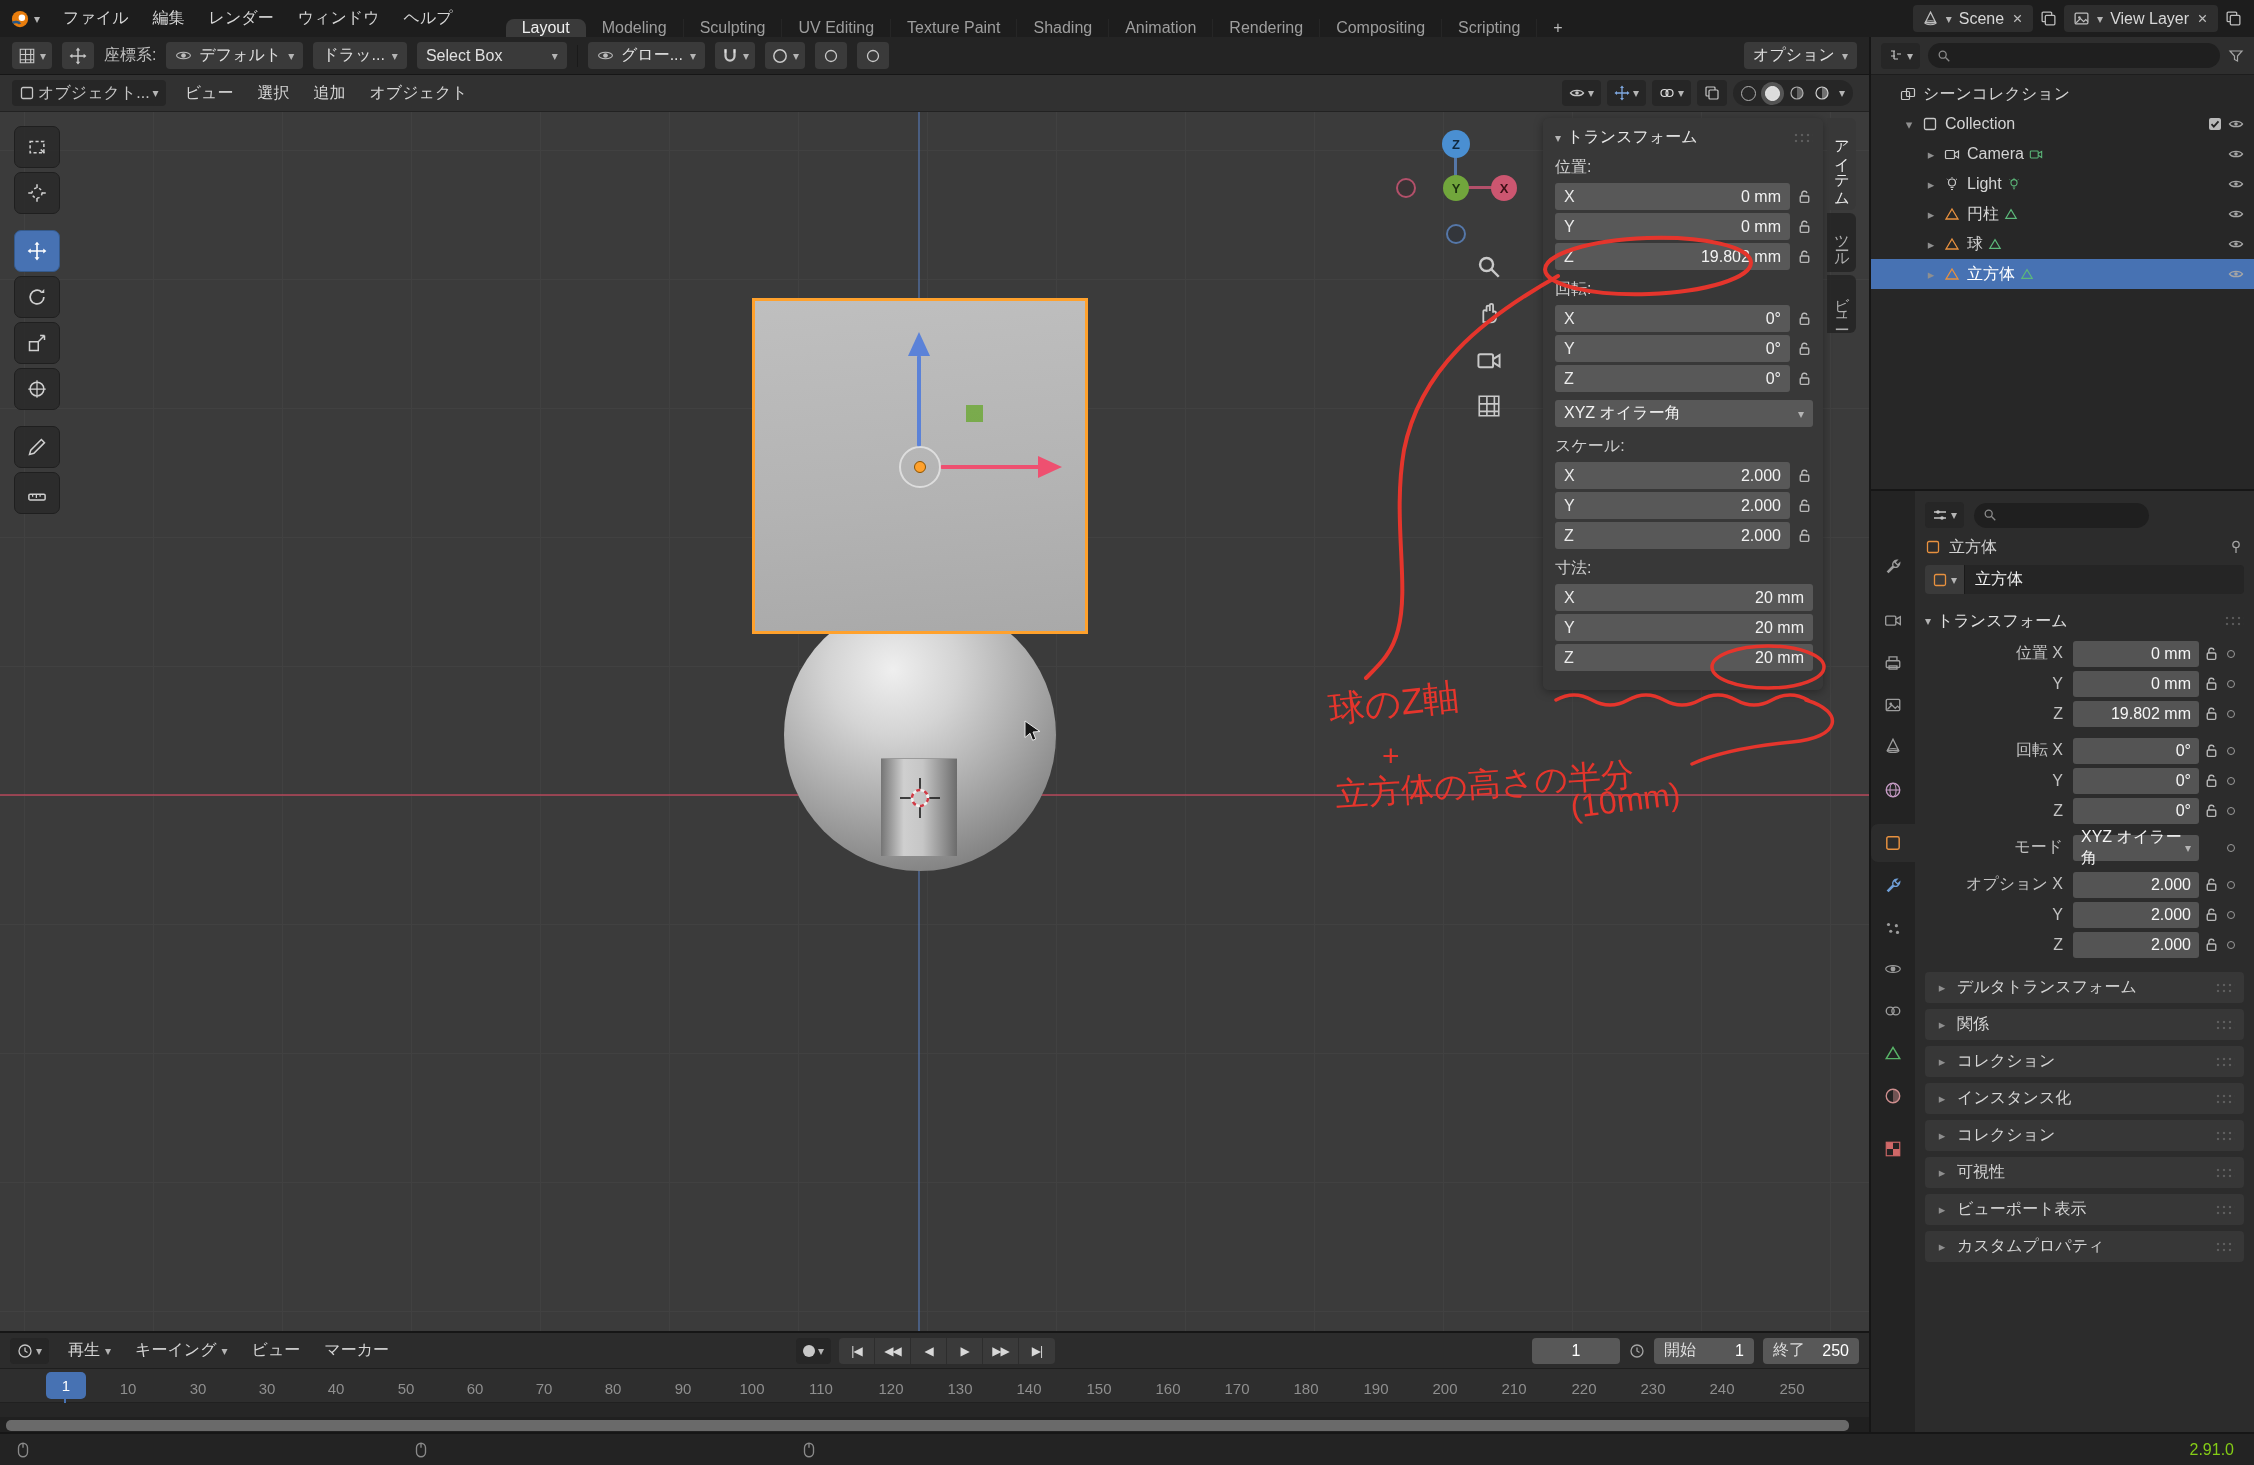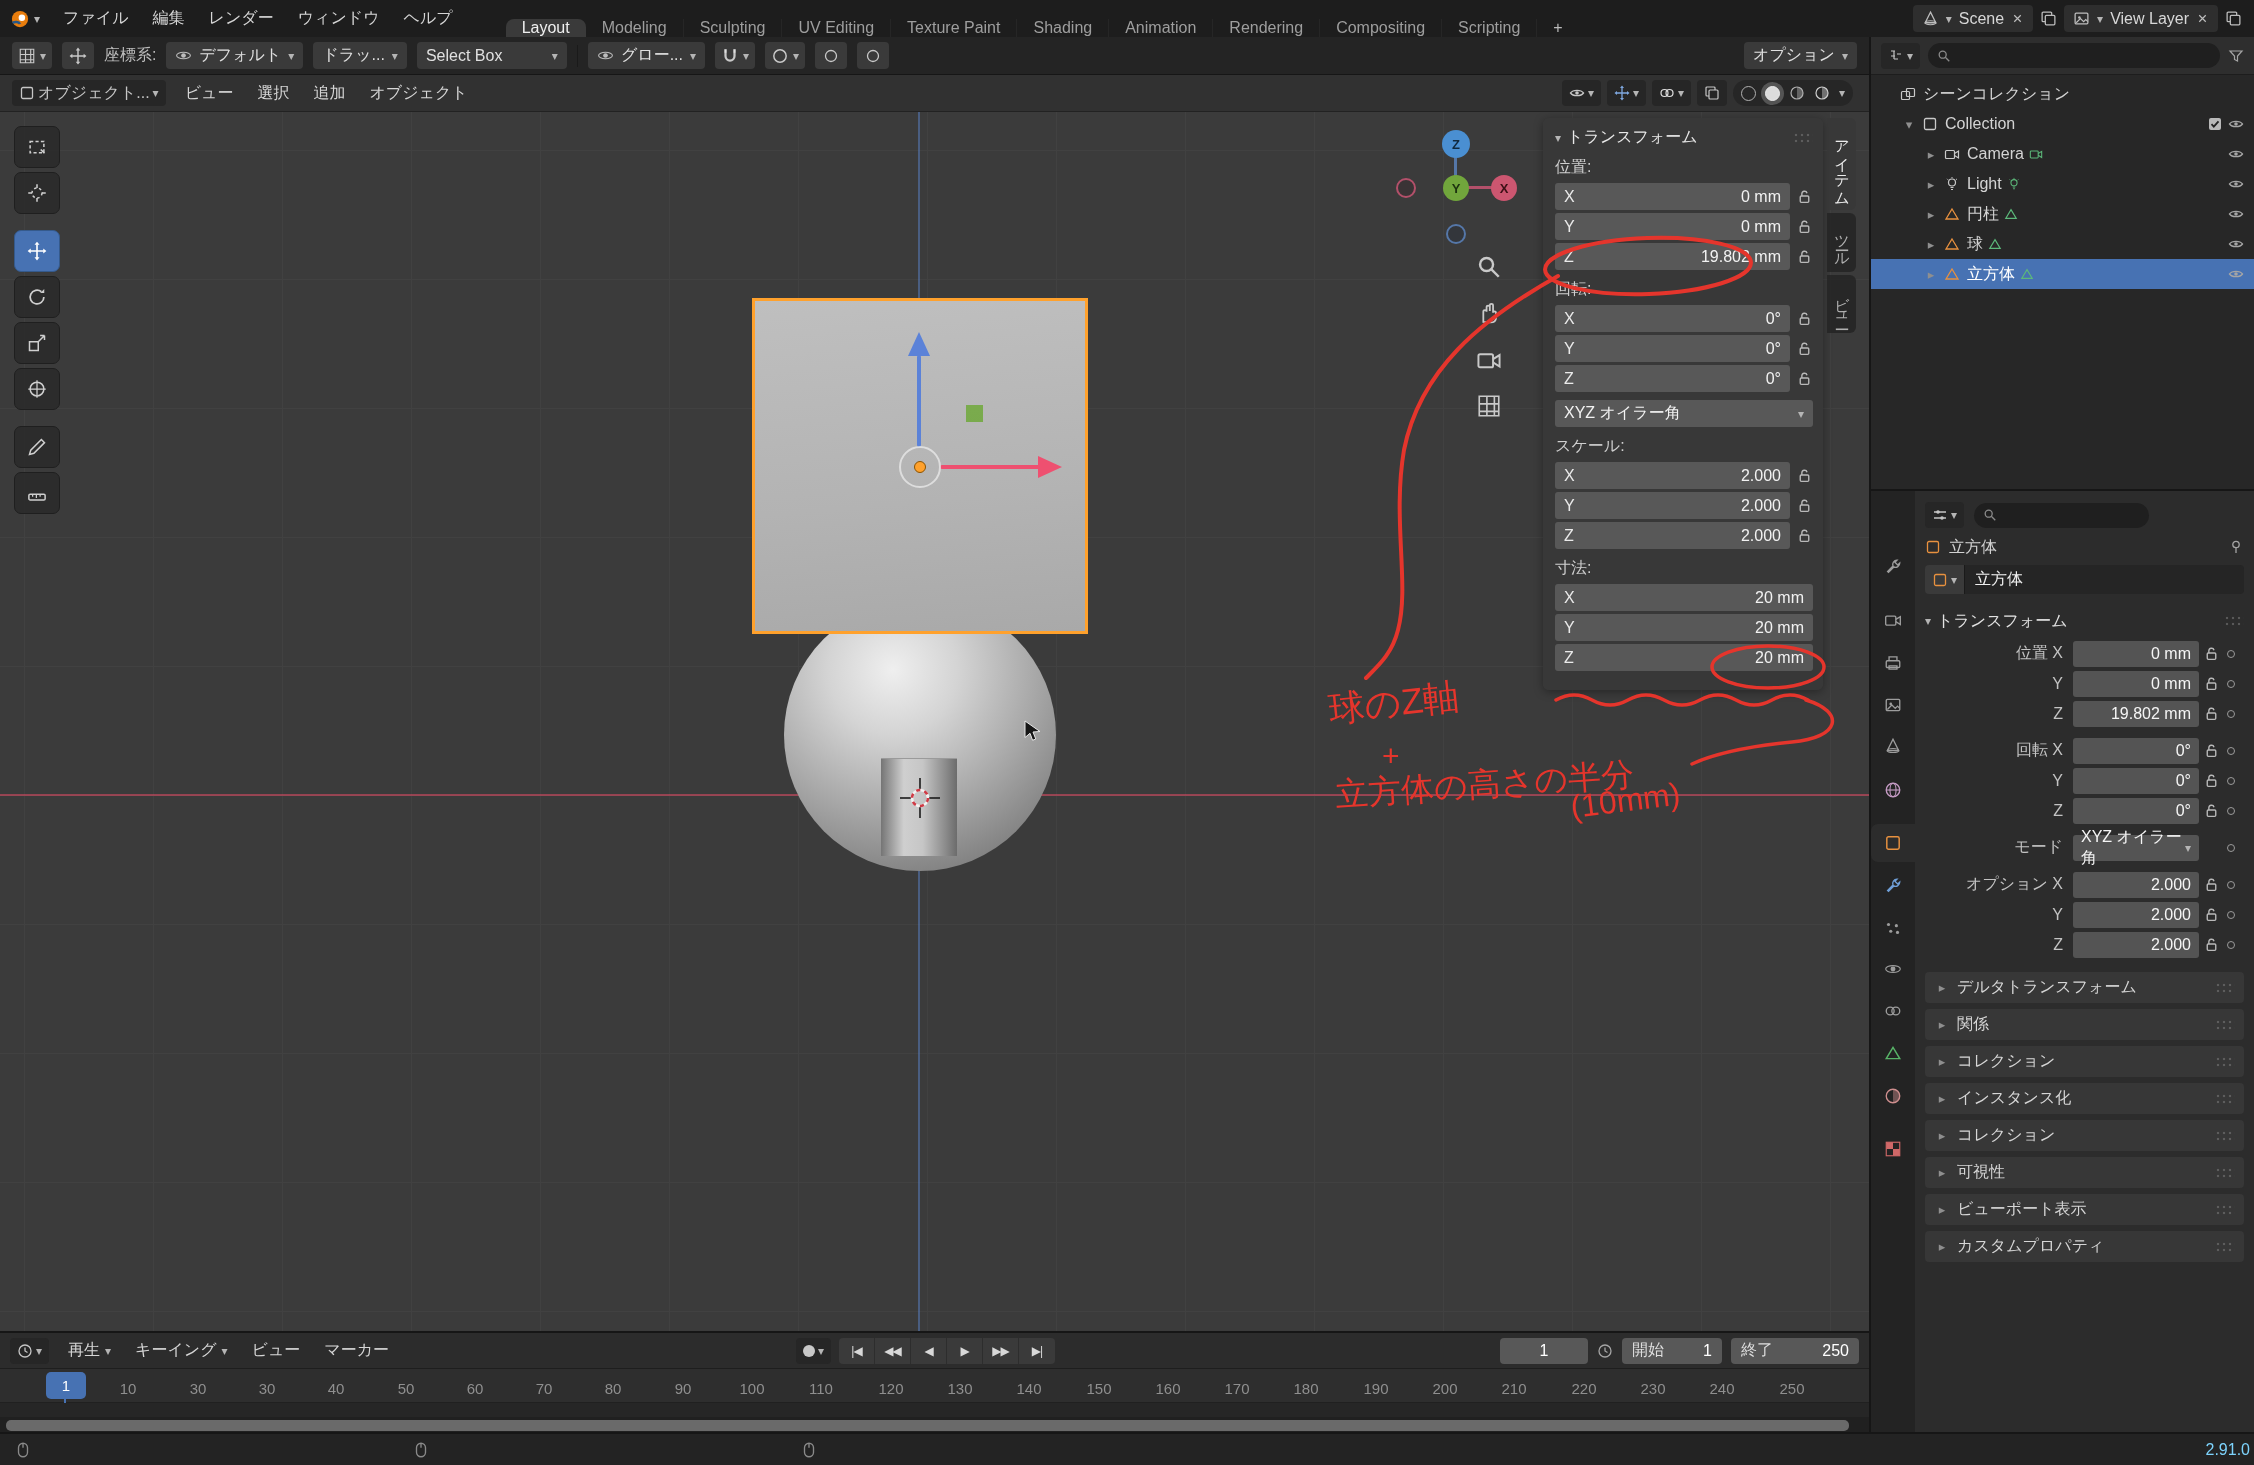--- a/index.html
+++ b/index.html
@@ -119,34 +119,34 @@
 #timeline{position:absolute;left:0;top:1331px;width:1869px;height:101px;background:#262626;border-top:2px solid #161616;z-index:5}
 #tl-head{height:36px;background:#2c2c2c;display:flex;align-items:center;gap:8px;padding:0 10px;border-bottom:1px solid #1e1e1e;position:relative}
 #tl-menus{display:flex;gap:2px}
 #tl-transportwrap{position:absolute;left:796px;top:5px;display:flex;gap:8px;align-items:center}
 .tgroup{display:flex;background:#3a3a3a;border-radius:4px;overflow:hidden}
 .tbtn{width:36px;height:26px;display:flex;align-items:center;justify-content:center;color:#d8d8d8;font-size:12px;border-right:1px solid #2d2d2d;letter-spacing:-1px}
 .tbtn:last-child{border-right:none}
 #tl-right{margin-left:auto;display:flex;align-items:center;gap:9px}
 .tfield{background:#585858;border-radius:4px;height:26px;display:flex;align-items:center;padding:0 10px;color:#fff}
 #tl-frame{width:88px;justify-content:center}
-.tstart{width:100px}.tend{width:128px}
+.tstart{width:100px}.tend{width:96px}
 .tfield .tl2{margin-left:auto}
 .tlab{color:#ddd;margin-right:8px}
 #tl-ruler{position:absolute;left:0;top:36px;width:100%;height:34px;background:#2e2e2e;border-bottom:1px solid #202020}
 .rlab{position:absolute;bottom:5px;width:30px;text-align:center;color:#8f8f8f;font-size:15px}
 #playhead-badge{position:absolute;left:46px;top:3px;width:40px;height:27px;background:#4772b3;border-radius:5px;color:#fff;display:flex;align-items:center;justify-content:center;font-size:15px;z-index:2}
 #playhead-line{position:absolute;left:64px;top:64px;width:2px;height:19px;background:#4772b3}
 #tl-track{position:absolute;top:70px;height:13px;width:100%;background:#262626}
 #tl-scroll{position:absolute;top:84px;left:0;width:100%;height:17px;background:#202020;display:flex;align-items:center}
 .sbar{margin-left:6px;width:1843px;height:11px;border-radius:5px;background:#6a6a6a}
 
 #statusbar{position:absolute;left:0;top:1432px;width:2254px;height:33px;background:#232323;display:flex;align-items:center;color:#8f8f8f;border-top:2px solid #161616;z-index:6}
 #statusbar .mi{width:18px;height:18px;color:#8a8a8a}
-#sb-version{margin-left:auto;padding-right:4px;color:#7dd3fc}
+#sb-version{margin-left:auto;padding-right:20px;color:#84cc16}
 
 #annot{position:absolute;left:0;top:0;width:2254px;height:1465px;pointer-events:none;z-index:99}
 
 #cursor3d{position:absolute;left:898px;top:664px;z-index:4}
 #mousearrow{position:absolute;left:1024px;top:608px;z-index:8}
 </style>
 </head>
 <body>
 
 <svg class="defs" aria-hidden="true">

